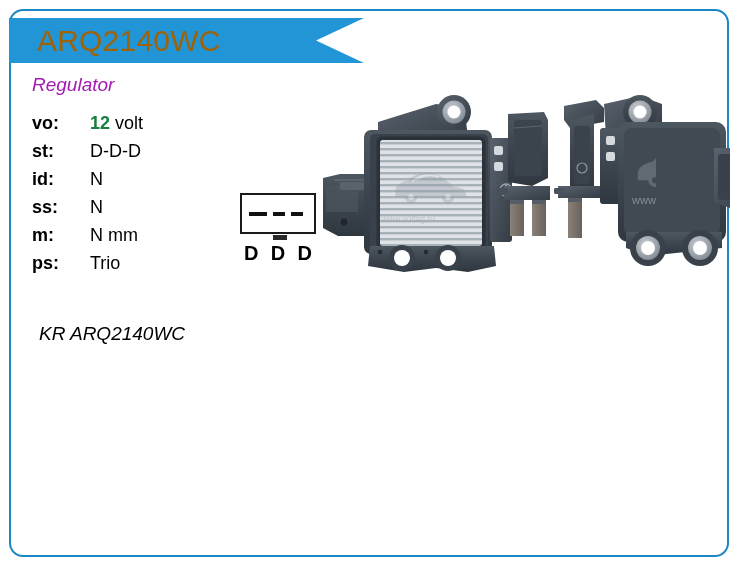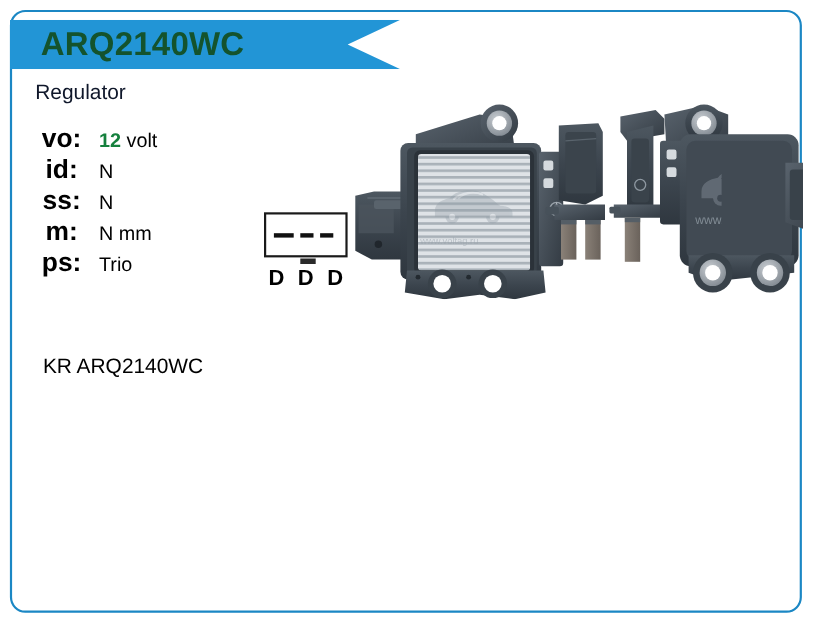--- a/index.html
+++ b/index.html
@@ -47,53 +47,54 @@
     -webkit-clip-path: polygon(0 0, 100% 0, 86.5% 50%, 100% 100%, 0 100%);
     clip-path: polygon(0 0, 100% 0, 86.5% 50%, 100% 100%, 0 100%);
   }
   #title-ribbon .ribbon-text {
     position: absolute;
     left: 28px;
     top: 0;
     height: 45px;
     line-height: 45px;
     font-size: 30px;
-    font-weight: bold;
-    color: #14532d;
+    font-weight: normal;
+    color: #a16207;
     letter-spacing: 0.2px;
     white-space: nowrap;
   }
 
   
   #subtitle {
     position: absolute;
     left: 32px;
     top: 74px;
     font-size: 19px;
-    color: #0f172a;
-    white-space: nowrap;
+    color: #a21caf;
+    white-space: nowrap;
+    font-style: italic;
   }
 
   
   #spec-list {
     position: absolute;
     left: 32px;
     top: 113px;
     width: 210px;
   }
   .spec-row {
     display: flex;
     align-items: baseline;
     height: 28px;
   }
   .spec-key {
     width: 48px;
-    text-align: center;
+    text-align: left;
     padding-right: 10px;
-    font-size: 24px;
+    font-size: 18px;
     font-weight: bold;
     color: #000000;
     white-space: nowrap;
   }
   .spec-val {
     font-size: 18px;
     color: #000000;
     white-space: nowrap;
   }
   .spec-val .hl {
@@ -101,20 +102,21 @@
     font-weight: bold;
   }
 
   #oem-line {
     position: absolute;
     left: 39px;
     top: 323px;
     font-size: 19px;
     color: #000000;
     white-space: nowrap;
+    font-style: italic;
   }
 
   
   #connector-diagram {
     position: absolute;
     left: 240px;
     top: 193px;
     width: 80px;
   }
   #connector-body {
@@ -179,20 +181,24 @@
 <div id="subtitle">Regulator</div>
 
 <div id="spec-list">
 
   <div class="spec-row">
     <div class="spec-key">vo:</div>
     <div class="spec-val"><span class="hl">12</span><span> volt</span></div>
   </div>
 
 
+  <div class="spec-row">
+    <div class="spec-key">st:</div>
+    <div class="spec-val">D-D-D</div>
+  </div>
 
   <div class="spec-row">
     <div class="spec-key">id:</div>
     <div class="spec-val">N</div>
   </div>
 
   <div class="spec-row">
     <div class="spec-key">ss:</div>
     <div class="spec-val">N</div>
   </div>

